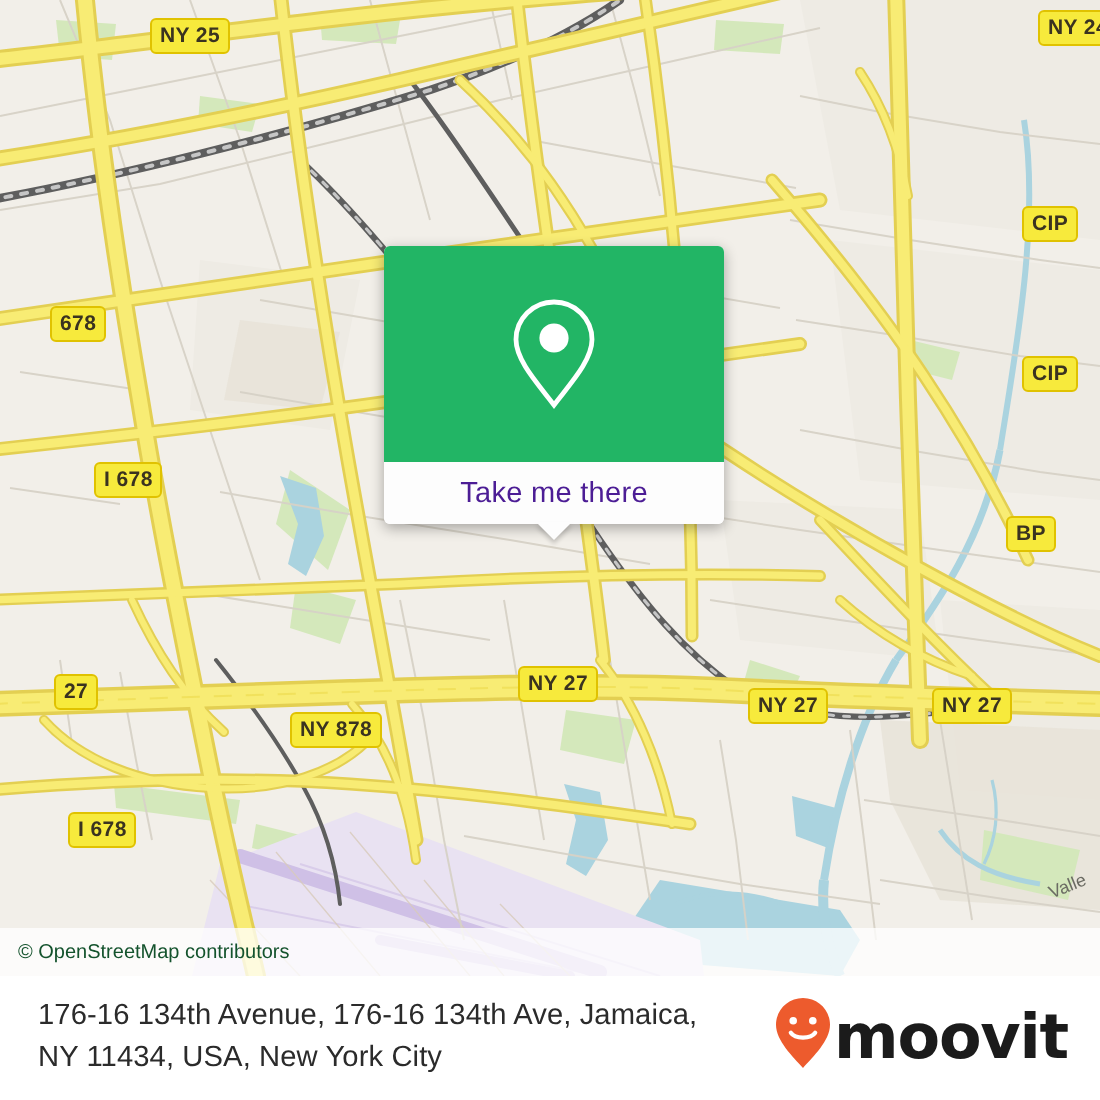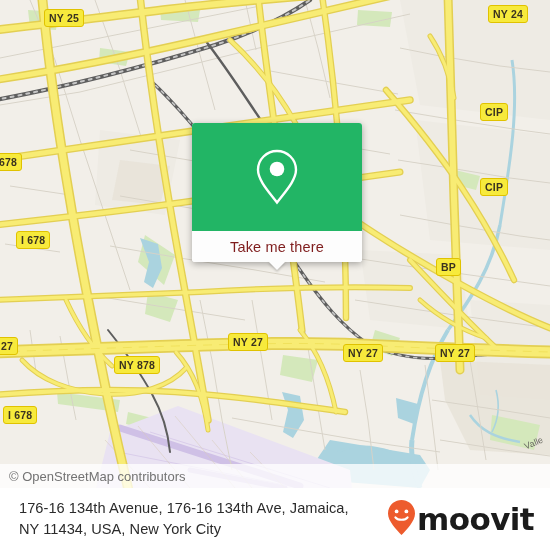--- a/index.html
+++ b/index.html
@@ -37,20 +37,21 @@
     border-radius: 3px;
     color: #3a3320;
     font-family: "Liberation Sans", sans-serif;
     font-size: 10.5px;
     font-weight: bold;
     letter-spacing: .2px;
     line-height: 1;
     padding: 2.5px 4px 3px 4px;
     white-space: nowrap;
     box-sizing: border-box;
+    margin-left: 31px;
   }
 
   .place-label {
     position: absolute;
     color: #6b6b63;
     font-family: "Liberation Sans", sans-serif;
     font-size: 9px;
     white-space: nowrap;
   }
 
@@ -77,21 +78,21 @@
     position: relative;
     height: 31px;
     background: #fdfdfd;
     border-radius: 0 0 3px 3px;
     display: flex;
     align-items: center;
     justify-content: center;
   }
   #popup-footer .label {
     font-size: 14.5px;
-    color: #7f1d1d;
+    color: #4c1d95;
     letter-spacing: .15px;
   }
   #popup-tail {
     position: absolute;
     left: 50%;
     bottom: -8px;
     margin-left: -9px;
     width: 0; height: 0;
     border-left: 9px solid transparent;
     border-right: 9px solid transparent;
@@ -106,22 +107,22 @@
     top: 464px;
     width: 550px;
     height: 24px;
     background: rgba(255,255,255,0.76);
     display: flex;
     align-items: center;
     box-sizing: border-box;
     padding-left: 9px;
   }
   #attribution .txt {
-    font-size: 13px;
-    color: #737373;
+    font-size: 10px;
+    color: #14532d;
   }
 
   
   #footer {
     position: absolute;
     left: 0;
     top: 488px;
     width: 550px;
     height: 62px;
     background: #ffffff;
@@ -352,21 +353,21 @@
 
       </g>
     </svg>
 
     <div class="shield" style="left:44px;  top:9px;">NY 25</div>
     <div class="shield" style="left:488px; top:5px;text-align:right;">NY 24</div>
     <div class="shield" style="left:-6px;  top:153px;">678</div>
     <div class="shield" style="left:480px; top:103px;">CIP</div>
     <div class="shield" style="left:16px;  top:231px;">I 678</div>
     <div class="shield" style="left:480px; top:178px;">CIP</div>
-    <div class="shield" style="left:436px; top:258px;">BP</div>
+    <div class="shield" style="left:472px; top:258px;">BP</div>
     <div class="shield" style="left:-4px;  top:337px;">27</div>
     <div class="shield" style="left:228px; top:333px;">NY 27</div>
     <div class="shield" style="left:343px; top:344px;">NY 27</div>
     <div class="shield" style="left:435px; top:344px;">NY 27</div>
     <div class="shield" style="left:114px; top:356px;">NY 878</div>
     <div class="shield" style="left:3px;   top:406px;">I 678</div>
 
     <div class="place-label" style="left:524px; top:438px; transform:rotate(-22deg);">Valle</div>
 
     <div id="popup">

